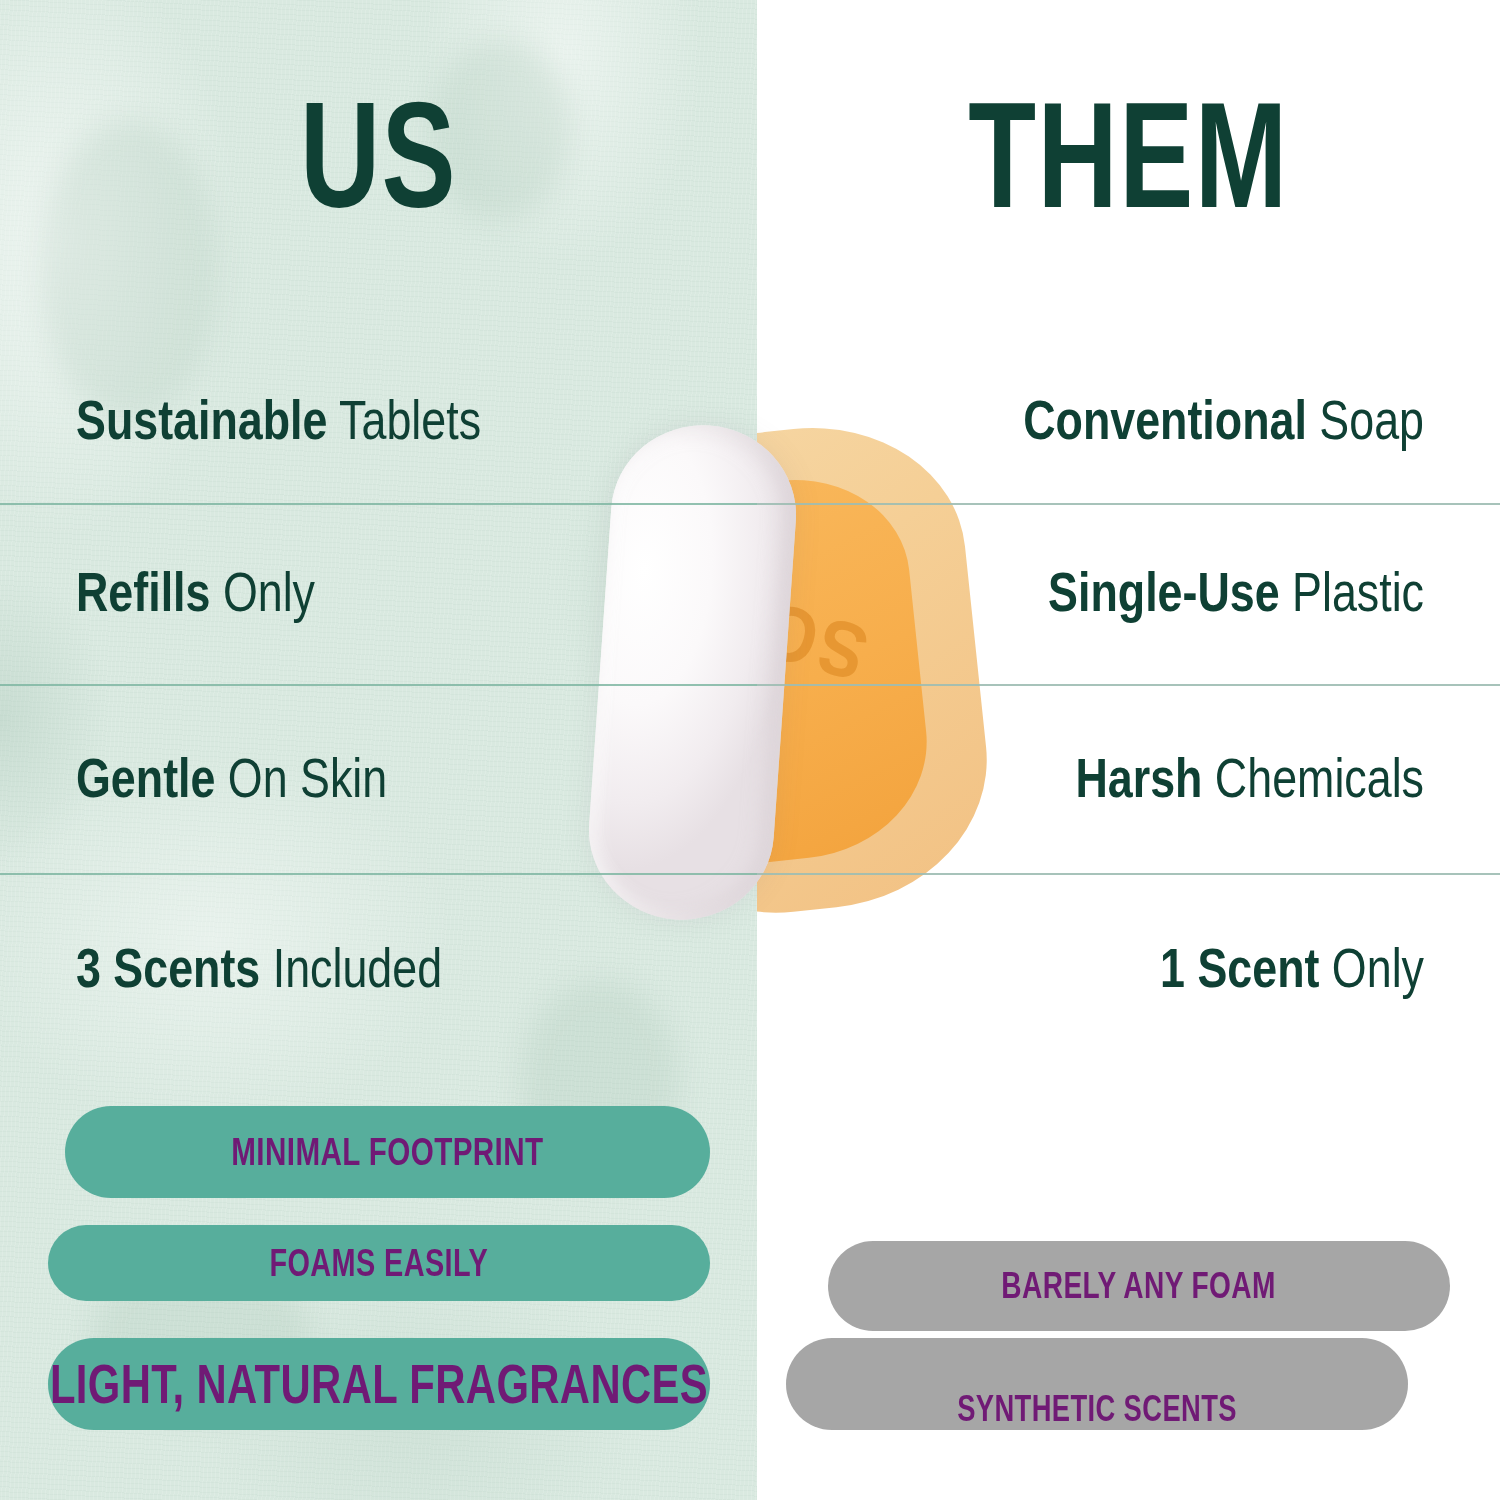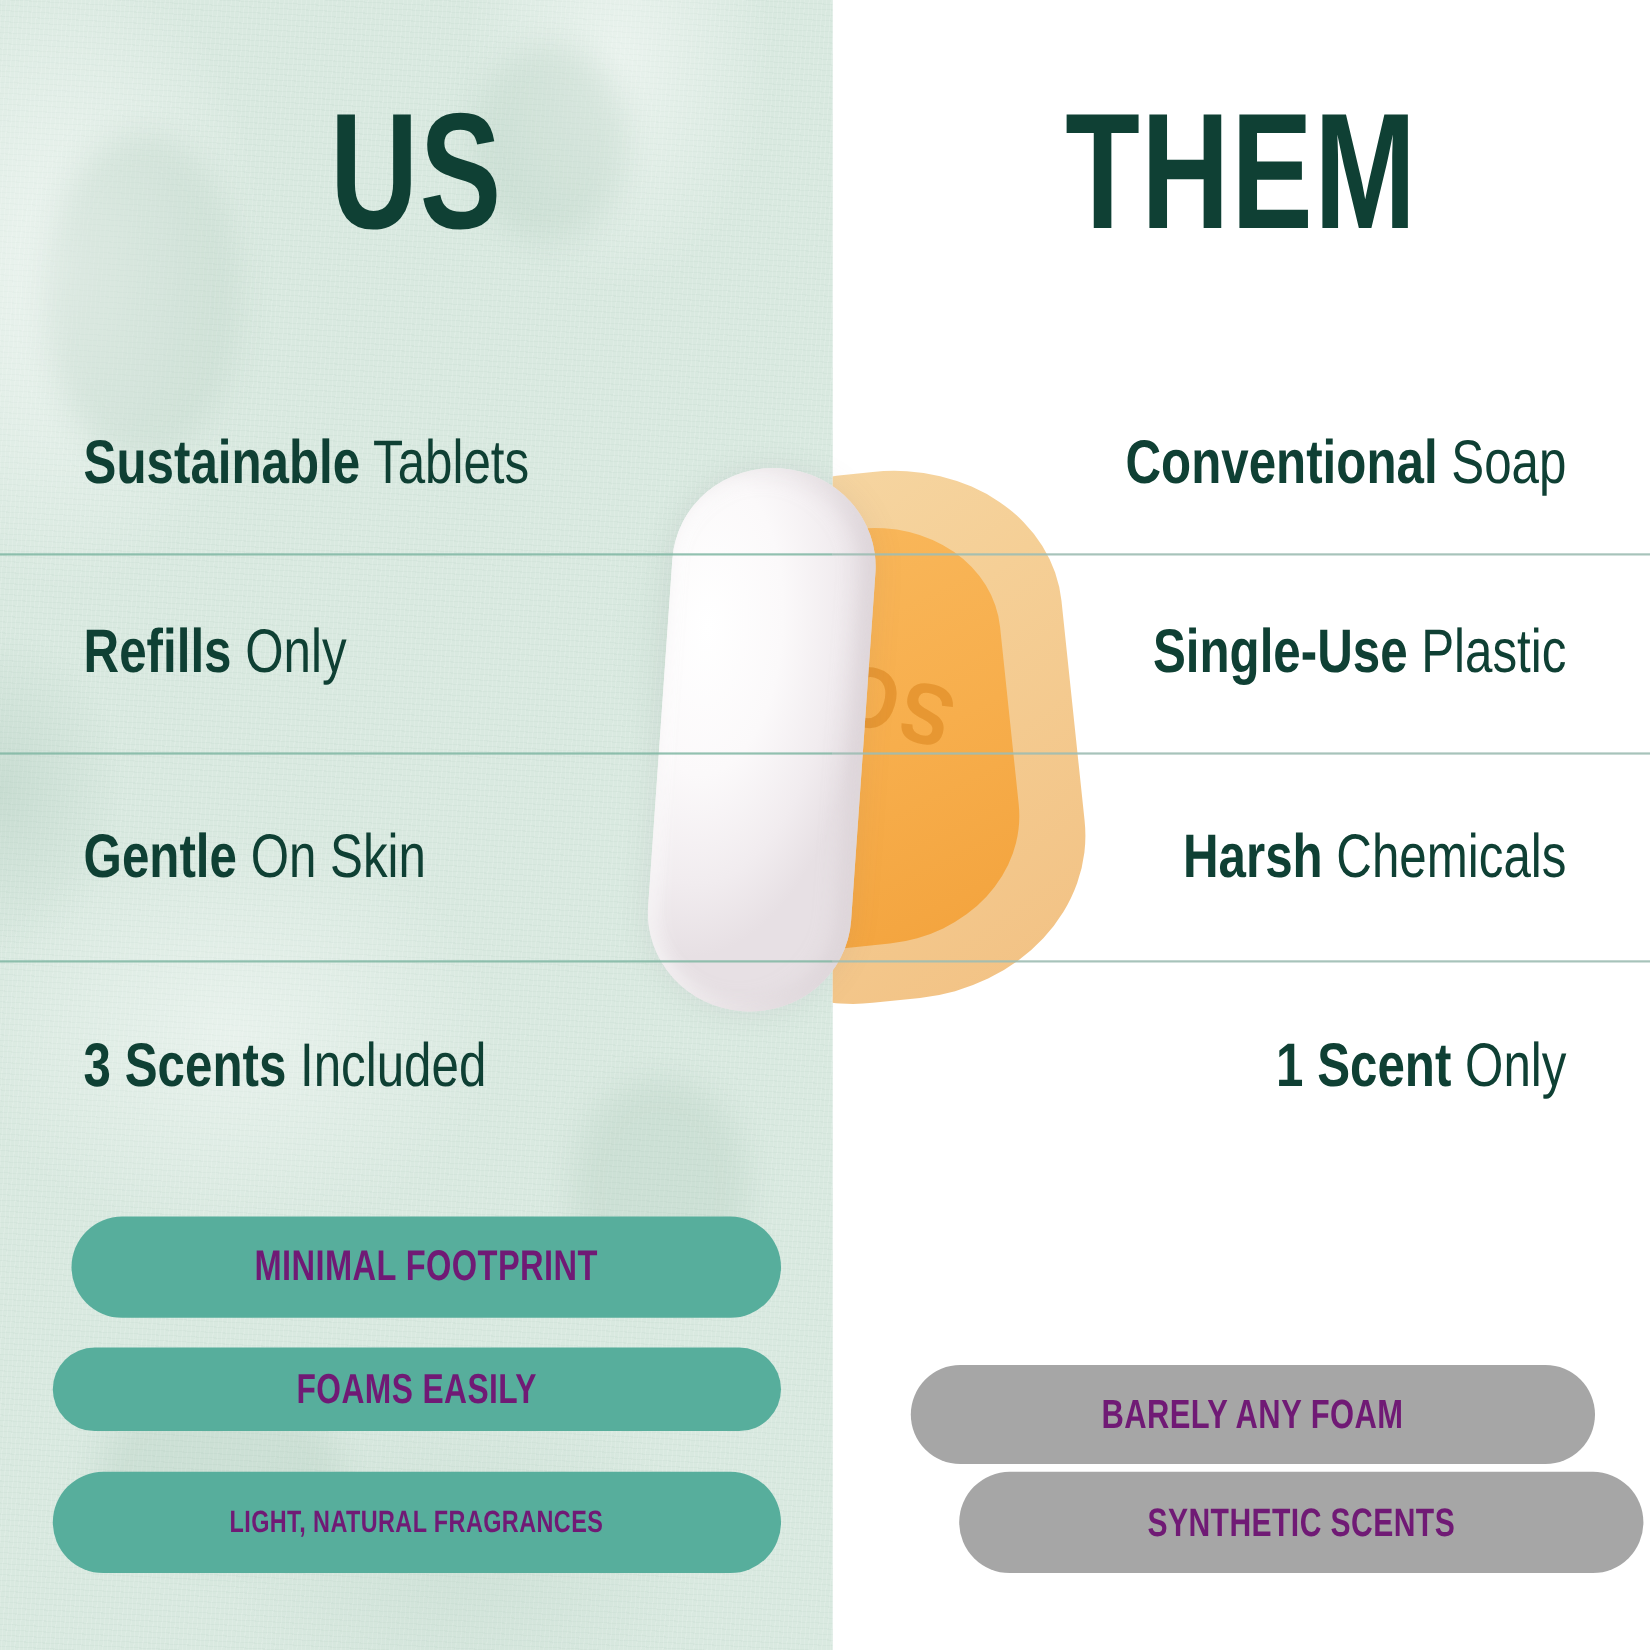--- a/index.html
+++ b/index.html
@@ -255,24 +255,24 @@
     <span class="b">1 Scent</span>
     <span class="r"> </span><span class="r">Only</span>
   </div>
 
   <div class="pill good" style="left:65px; top:1106px; width:645px; height:92px; font-size:39px;">
     <span>MINIMAL FOOTPRINT</span>
   </div>
   <div class="pill good" style="left:48px; top:1225px; width:662px; height:76px; font-size:38px;">
     <span>FOAMS EASILY</span>
   </div>
-  <div class="pill good" style="left:48px; top:1338px; width:662px; height:92px; font-size:28px;">
+  <div class="pill good" style="left:48px; top:1338px; width:662px; height:92px; font-size:55px;">
     <span>LIGHT, NATURAL FRAGRANCES</span>
   </div>
 
   <div class="pill bad" style="left:828px; top:1225px; width:622px; height:90px; font-size:37px;margin-top:16px;">
     <span>BARELY ANY FOAM</span>
   </div>
-  <div class="pill bad" style="left:872px; top:1338px; width:622px; height:92px; font-size:36px;">
+  <div class="pill bad" style="left:786px; top:1338px; width:622px; height:92px; font-size:36px;align-items:flex-end;">
     <span>SYNTHETIC SCENTS</span>
   </div>
 
 </div>
 
 </body></html>

